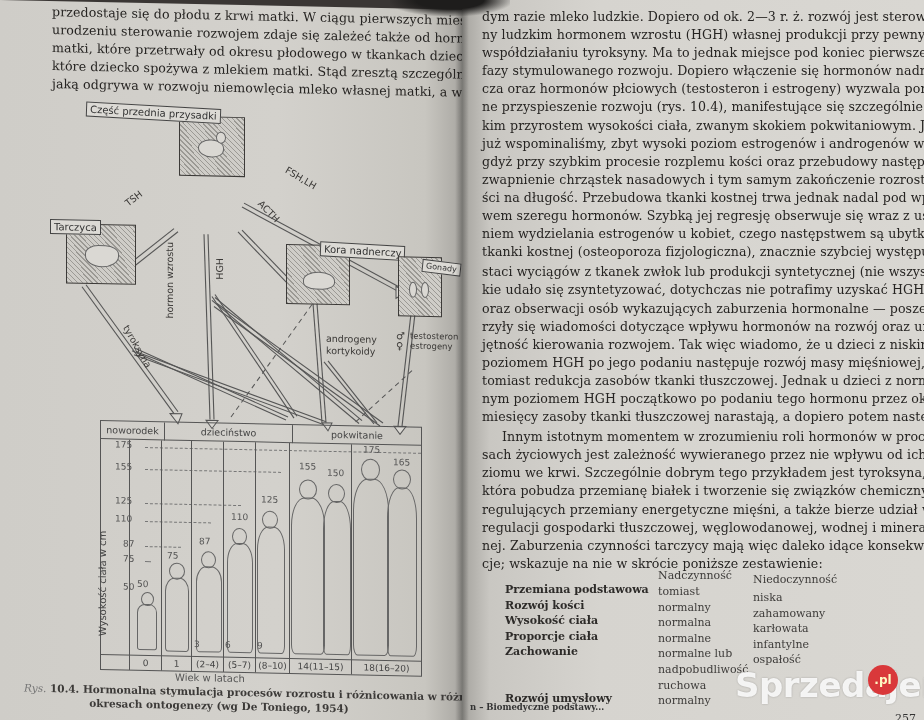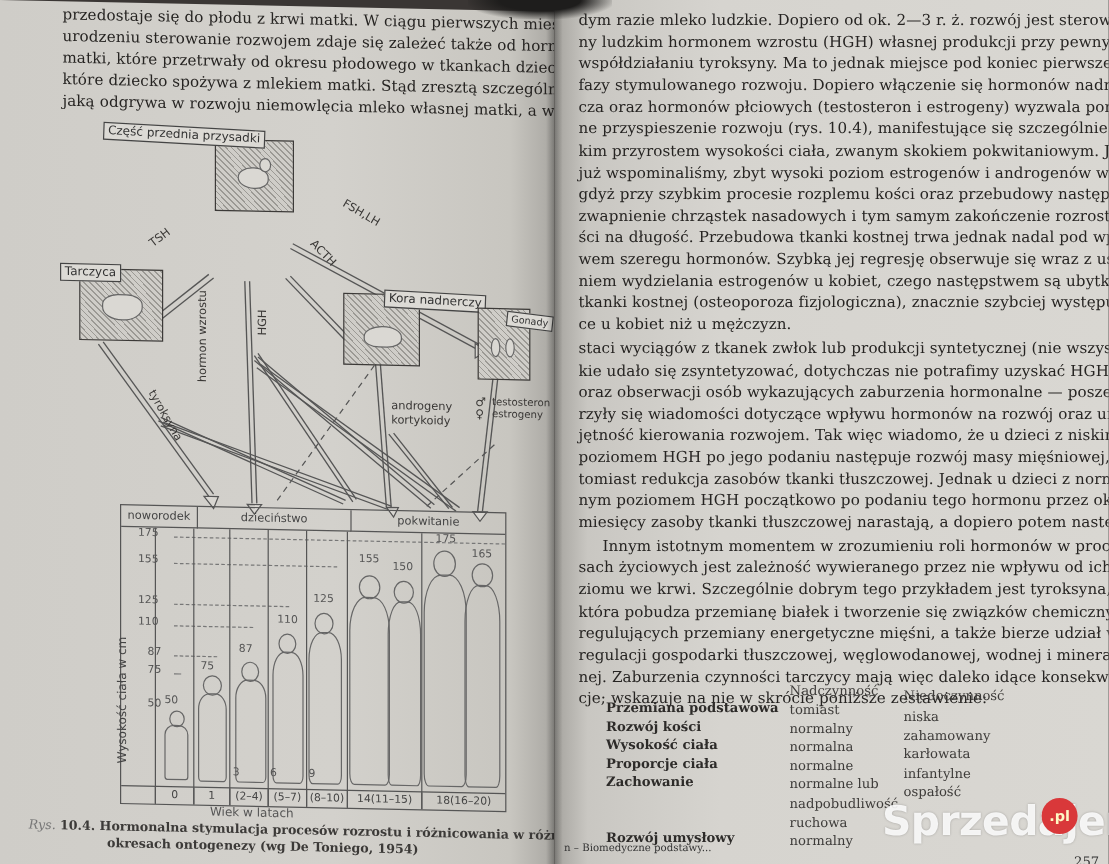--- a/index.html
+++ b/index.html
@@ -30,21 +30,21 @@
   .person{position:absolute;border:1.2px solid #666;border-radius:40% 40% 12% 12%/18% 18% 6% 6%;background:transparent;}
   .person-head{position:absolute;border:1.2px solid #666;border-radius:50%;background:transparent;}
   .ylabel{position:absolute;left:-26px;top:120px;transform:rotate(-90deg);transform-origin:left top;font-size:10px;white-space:nowrap;color:#444;}
   .xlabel{position:absolute;left:175px;top:668px;font-family:"DejaVu Sans",sans-serif;font-size:10px;color:#555;}
   .caption{position:absolute;left:24px;top:680px;width:430px;font-size:10.5px;color:#3c3a38;line-height:14px;font-weight:bold;}
   .caption .cap-l1{display:block;white-space:nowrap;}
   .caption .cap-l2{display:block;text-align:center;padding-right:40px;}
   .caption .rys{color:#777;font-weight:normal;font-style:italic;}
   .tbl-left{position:absolute;left:505px;top:582px;font-size:11px;line-height:15.5px;color:#2d2b29;font-weight:bold;}
   .tbl-col{position:absolute;font-size:11px;line-height:15.6px;color:#3d3b39;}
-  .footer-sig{position:absolute;left:470px;top:702px;font-size:8.5px;color:#333;font-weight:normal;}
+  .footer-sig{position:absolute;left:470px;top:702px;font-size:8.5px;color:#333;font-weight:bold;}
   .watermark{position:absolute;left:735px;top:665px;font-family:"DejaVu Sans",sans-serif;font-weight:bold;font-size:34px;color:rgba(255,255,255,.88);text-shadow:0 0 2px rgba(0,0,0,.25);letter-spacing:-.5px;}
   .wm-badge{position:absolute;left:868px;top:665px;width:30px;height:30px;border-radius:50%;background:#d9383a;color:#fef9c3;font-family:"DejaVu Sans",sans-serif;font-weight:bold;font-size:12px;display:flex;align-items:center;justify-content:center;}
   .page-num{position:absolute;left:895px;top:712px;font-size:11px;color:#333;}
   svg.arrows{position:absolute;left:0;top:0;}
 </style>
 </head>
 <body>
 
 <div class="page left">
   <div class="text-block left-text">
@@ -237,21 +237,20 @@
       <span class="line">cza oraz hormonów płciowych (testosteron i estrogeny) wyzwala ponow-</span>
       <span class="line">ne przyspieszenie rozwoju (rys. 10.4), manifestujące się szczególnie szyb-</span>
       <span class="line">kim przyrostem wysokości ciała, zwanym skokiem pokwitaniowym. Jak</span>
       <span class="line">już wspominaliśmy, zbyt wysoki poziom estrogenów i androgenów we</span>
       <span class="line">gdyż przy szybkim procesie rozplemu kości oraz przebudowy następuje</span>
       <span class="line">zwapnienie chrząstek nasadowych i tym samym zakończenie rozrostu ko-</span>
       <span class="line">ści na długość. Przebudowa tkanki kostnej trwa jednak nadal pod wpły-</span>
       <span class="line">wem szeregu hormonów. Szybką jej regresję obserwuje się wraz z usta-</span>
       <span class="line">niem wydzielania estrogenów u kobiet, czego następstwem są ubytki</span>
       <span class="line">tkanki kostnej (osteoporoza fizjologiczna), znacznie szybciej występują-</span>
-      <span class="line">ce u kobiet niż u mężczyzn.</span>
     </div>
     <div style="margin-top:2px;">
       <span class="line">staci wyciągów z tkanek zwłok lub produkcji syntetycznej (nie wszyst-</span>
       <span class="line">kie udało się zsyntetyzować, dotychczas nie potrafimy uzyskać HGH)</span>
       <span class="line">oraz obserwacji osób wykazujących zaburzenia hormonalne — posze-</span>
       <span class="line">rzyły się wiadomości dotyczące wpływu hormonów na rozwój oraz umie-</span>
       <span class="line">jętność kierowania rozwojem. Tak więc wiadomo, że u dzieci z niskim</span>
       <span class="line">poziomem HGH po jego podaniu następuje rozwój masy mięśniowej, na-</span>
       <span class="line">tomiast redukcja zasobów tkanki tłuszczowej. Jednak u dzieci z normal-</span>
       <span class="line">nym poziomem HGH początkowo po podaniu tego hormonu przez ok. 9</span>

